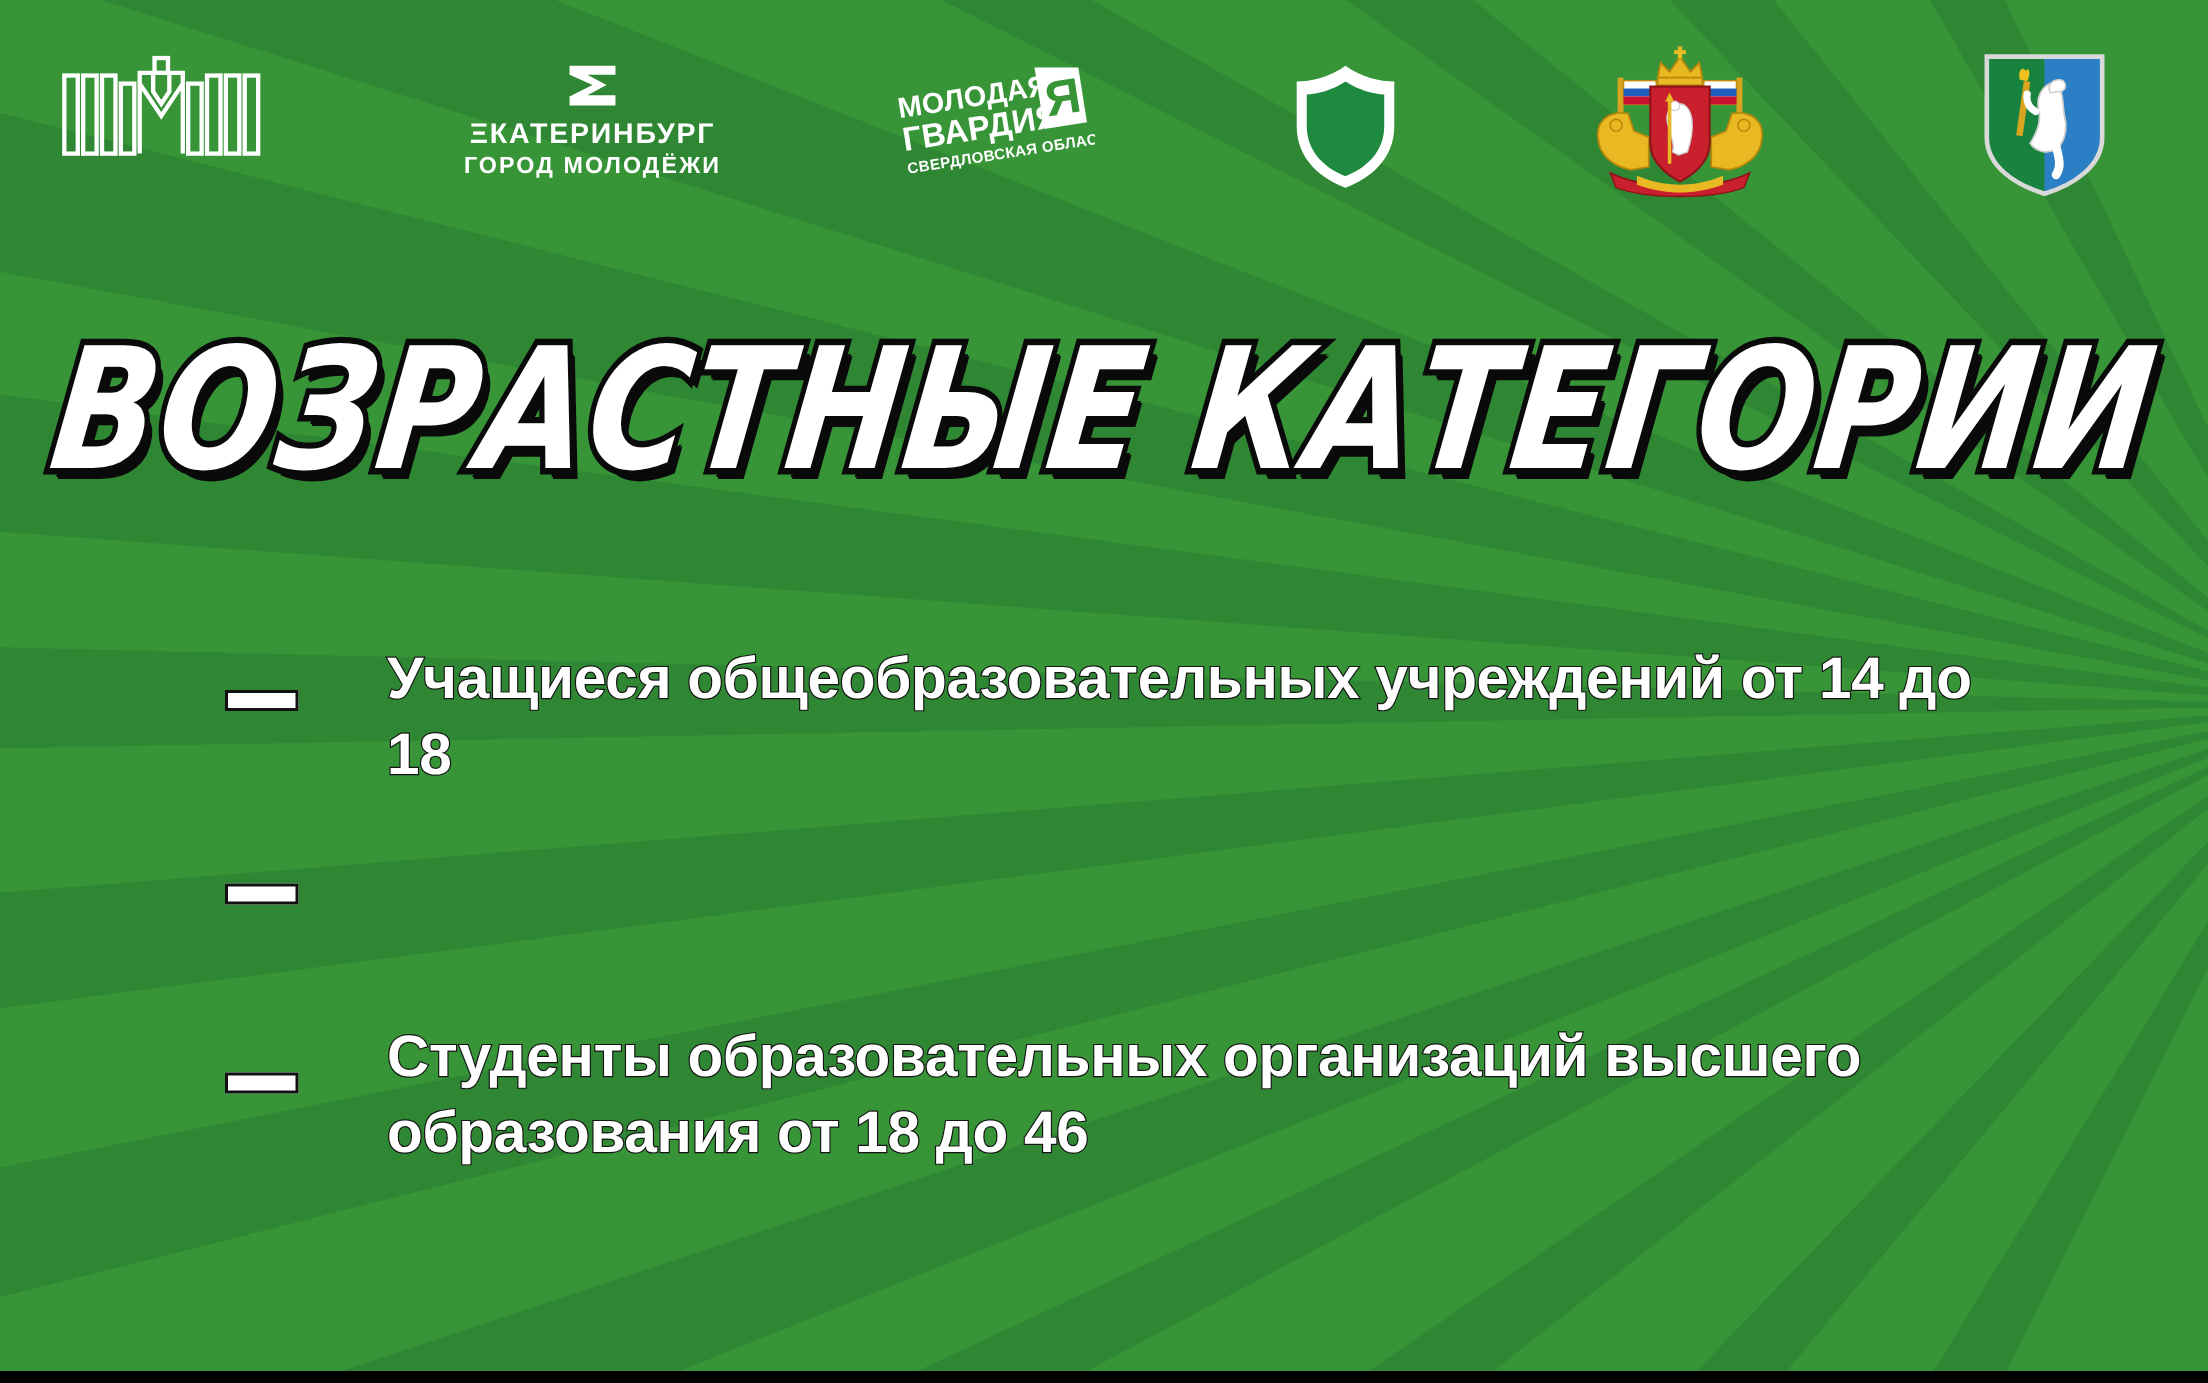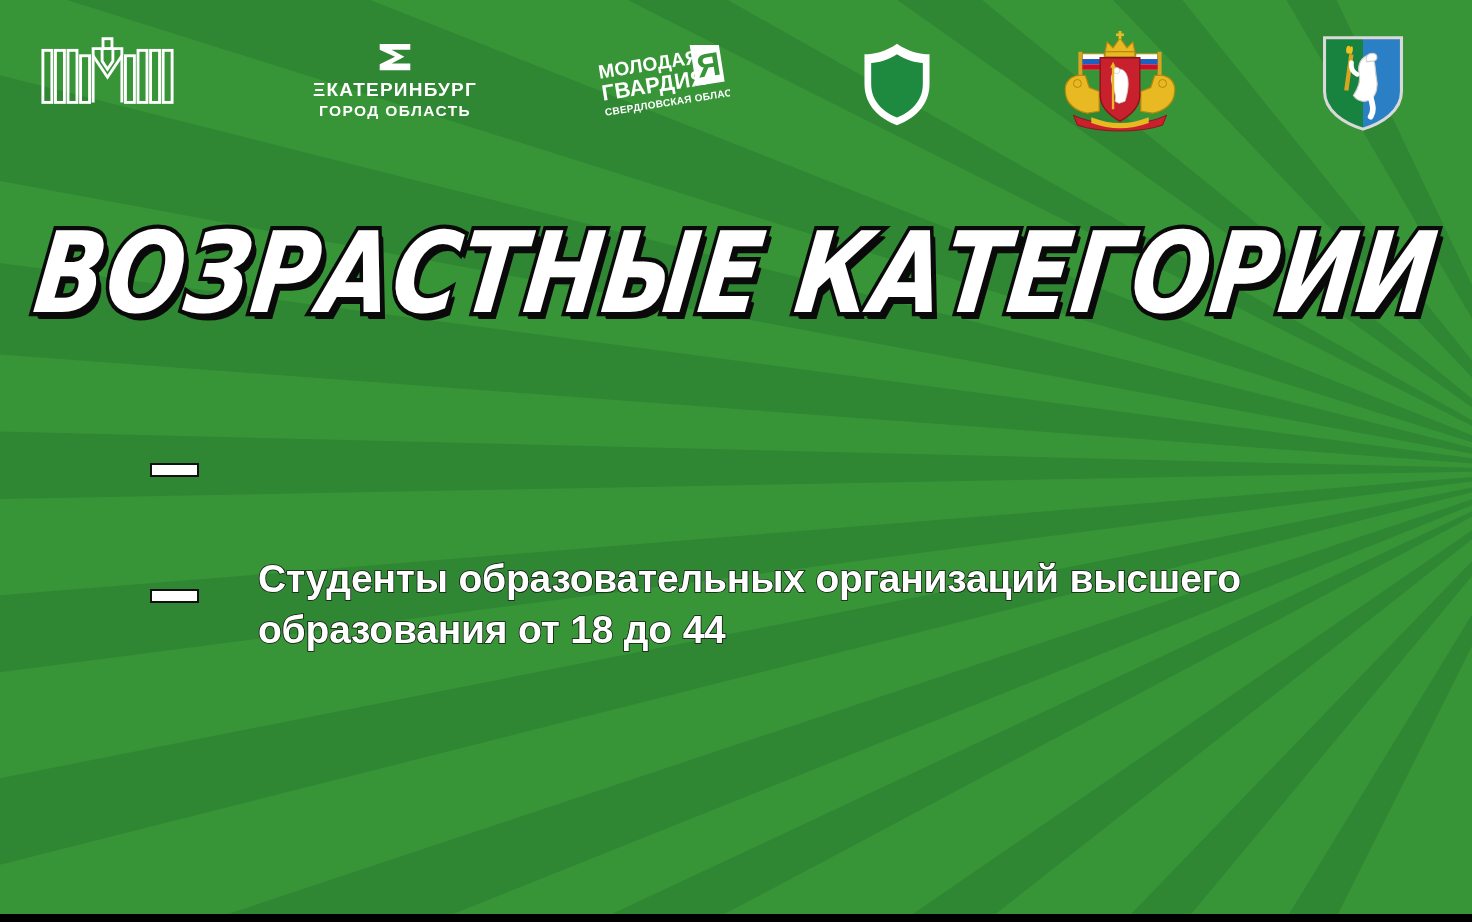--- a/index.html
+++ b/index.html
@@ -173,21 +173,21 @@
           <rect x="70" y="3" width="10" height="11"></rect>
         </g>
       </svg>
     </div>
 
     <div class="logo" id="logo-ekb">
       <svg viewBox="0 0 40 34" width="34" height="29" style="margin-bottom:7px">
         <polygon fill="#ffffff" points="2,1 38,1 38,8 16,8 31,16 16,24 38,24 38,32 2,32 2,25 20,16 2,8"></polygon>
       </svg>
       <div class="ekb-line1">ΞКАТЕРИНБУРГ</div>
-      <div class="ekb-line2">ГОРОД ОБЛАСТЬ</div>
+      <div class="ekb-line2">ГОРОД МОЛОДЁЖИ</div>
     </div>
 
     <div class="logo" id="logo-mg">
       <svg viewBox="0 0 140 78" width="135" height="75">
         <g transform="rotate(-9 70 39)">
           <text x="6" y="25" fill="#ffffff" font-family="Liberation Sans, sans-serif" font-size="20" font-weight="700" letter-spacing="0.2">МОЛОДАЯ</text>
           <text x="6" y="48" fill="#ffffff" font-family="Liberation Sans, sans-serif" font-size="23" font-weight="700" letter-spacing="0.2">ГВАРДИЯ</text>
           <rect x="104" y="2" width="30" height="46" fill="#ffffff"></rect>
           <text x="108" y="40" fill="#379538" font-family="Liberation Sans, sans-serif" font-size="34" font-weight="700">Я</text>
           <text x="6" y="64" fill="#ffffff" font-family="Liberation Sans, sans-serif" font-size="10.5" font-weight="700" letter-spacing="0.3">СВЕРДЛОВСКАЯ ОБЛАСТЬ</text>
@@ -261,24 +261,28 @@
         <path d="M40 44 C36 42 33 38 34 32" fill="none" stroke="#ffffff" stroke-width="5" stroke-linecap="round"></path>
         <path d="M54 68 C56 76 58 82 54 88" fill="none" stroke="#ffffff" stroke-width="6" stroke-linecap="round"></path>
       </svg>
     </div>
   </div>
 
   <div id="headline">ВОЗРАСТНЫЕ КАТЕГОРИИ</div>
 
   <div id="categories">
 
+    <div class="cat-row" id="cat-0">
+      <span class="cat-dash"></span>
+      <span class="cat-text">Учащиеся общеобразовательных учреждений от 14 до 18</span>
+    </div>
 
     <div class="cat-row" id="cat-1">
       <span class="cat-dash"></span>
     </div>
 
     <div class="cat-row" id="cat-2">
       <span class="cat-dash"></span>
-      <span class="cat-text">Студенты образовательных организаций высшего образования от 18 до 44</span>
+      <span class="cat-text">Студенты образовательных организаций высшего образования от 18 до 46</span>
     </div>
   </div>
 
 </div>
 
 </body></html>

